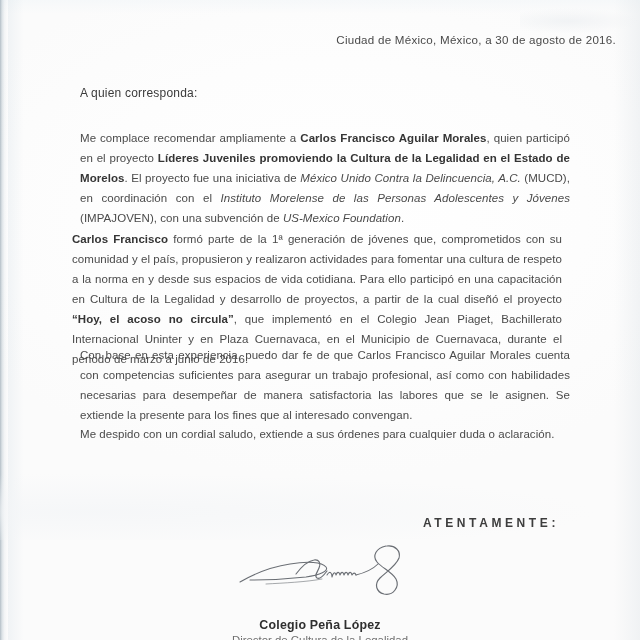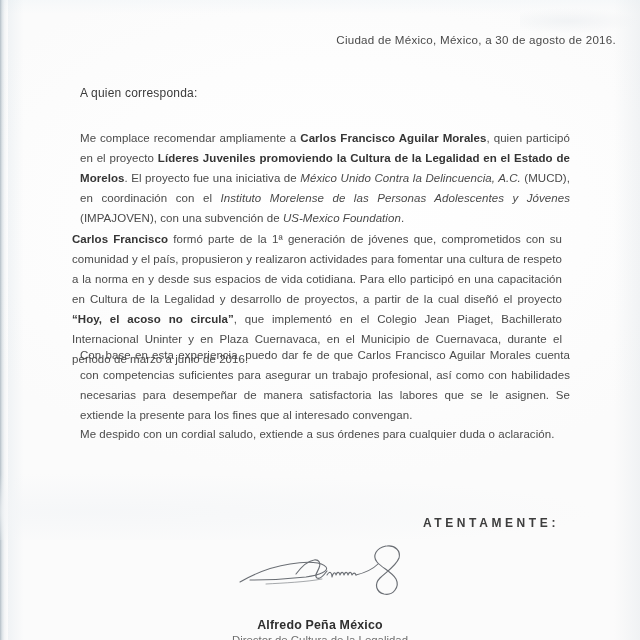--- a/index.html
+++ b/index.html
@@ -203,17 +203,17 @@
           <path d="M4 40 C 16 33, 34 25, 54 22 C 72 19, 86 20, 90 25 C 93 29, 84 33, 70 35 C 52 37, 30 38, 14 38" stroke-width="1.1"></path>
           <path d="M60 32 C 66 24, 72 19, 78 18 C 83 17, 85 21, 83 26 C 81 31, 78 34, 81 36 C 84 38, 88 33, 91 29" stroke-width="1.15"></path>
           <path d="M91 33 C 94 28, 96 31, 96 35 C 97 31, 99 29, 100 33 C 101 30, 103 29, 104 33 C 105 30, 107 29, 108 33 C 109 30, 111 29, 112 33 C 113 30, 115 29, 116 33 C 117 31, 119 30, 120 33" stroke-width="1.05"></path>
           <path d="M120 33 C 128 31, 136 28, 142 22" stroke-width="1.05"></path>
           <path d="M150 4 C 140 6, 136 14, 141 20 C 146 26, 156 30, 160 37 C 164 45, 157 54, 148 52 C 140 50, 138 42, 144 36 C 150 30, 160 24, 163 16 C 165 9, 159 3, 151 4" stroke-width="1.15"></path>
           <path d="M30 42 C 48 41, 70 40, 86 37" stroke-width="0.8" opacity="0.75"></path>
         </g>
       </svg>
     </div>
 
-    <div class="signer-name">Alfredo Peña México</div>
+    <div class="signer-name">Colegio Peña López</div>
     <div class="signer-title">Director de Cultura de la Legalidad</div>
 
   </div>
 </div>
 
 </body></html>

